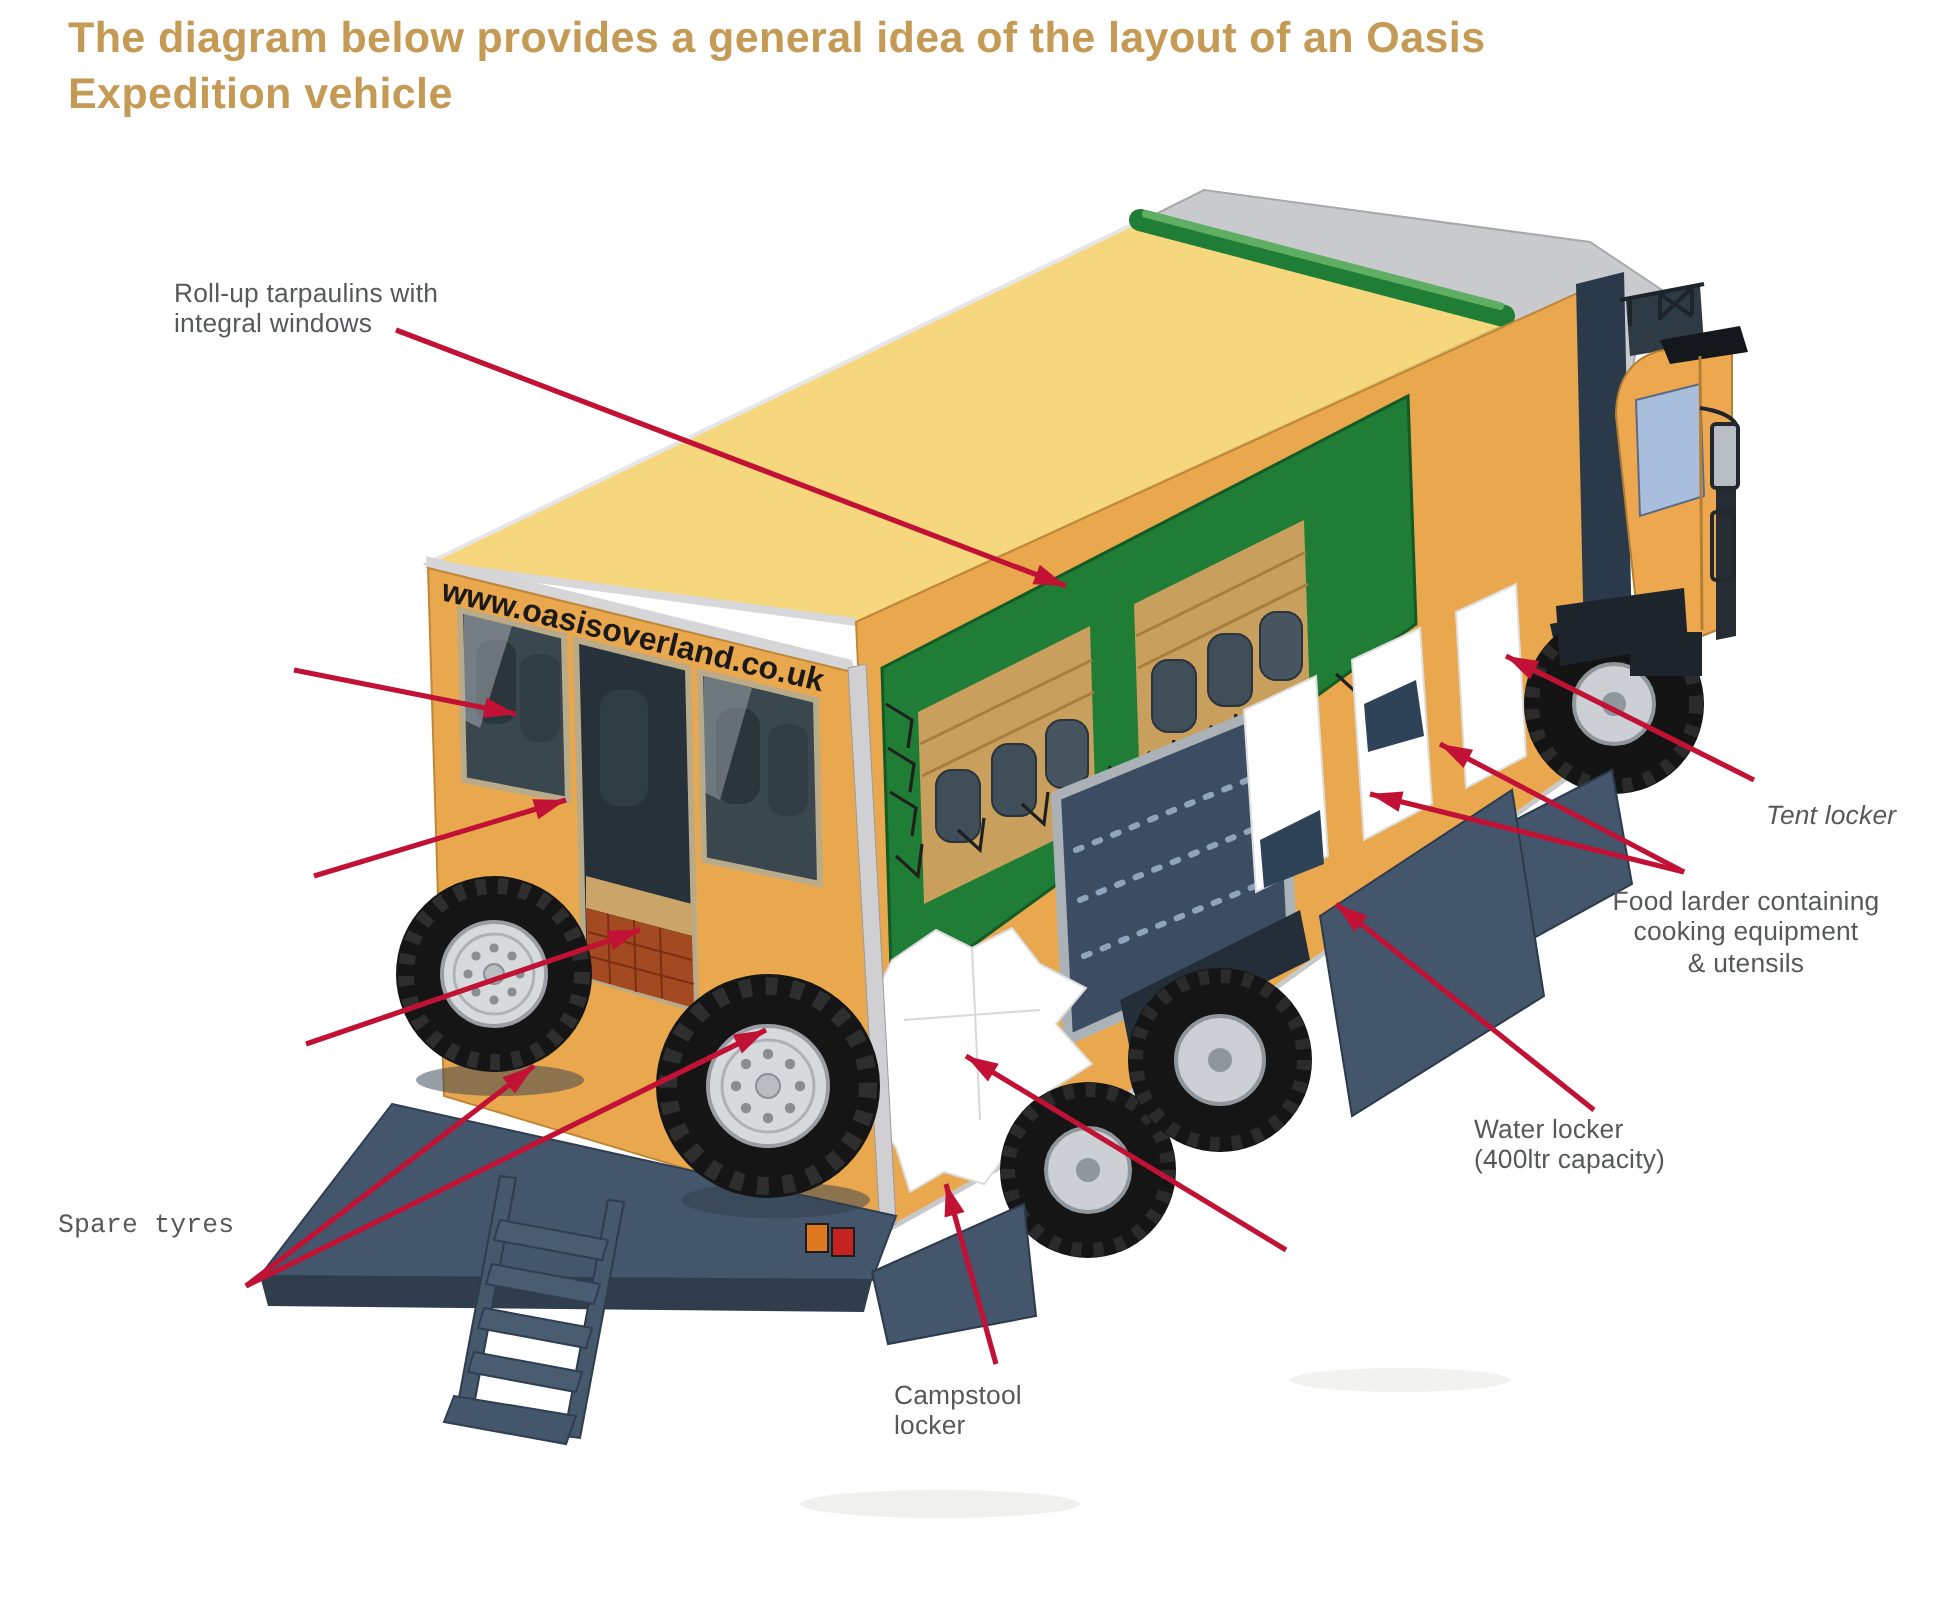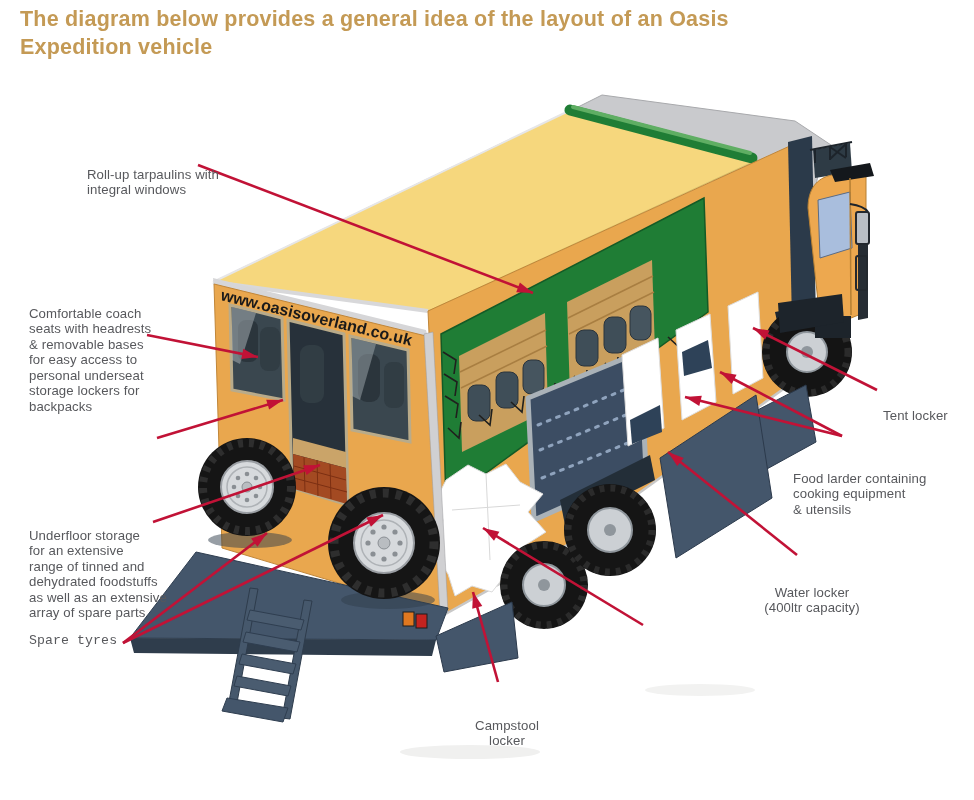--- a/index.html
+++ b/index.html
@@ -1,23 +1,23 @@
 <!DOCTYPE html>
 <html style="--title_gold: #c49a55; --label_gray: #57585c; --arrow_red: #c11236; --body_orange: #e9a74e; --roof_yellow: #f6d77d; --tarp_green: #1f7d35; --panel_slate: #44566b; --cutout_white: #ffffff; --cab_window_blue: #a9bedd; --wall_gray: #c9cacd;"><head>
 <meta charset="utf-8">
 <style>
   html,body{margin:0;padding:0;background:#fff;}
   .stage{position:relative;width:974px;height:800px;background:#fff;overflow:hidden;
          font-family:"Liberation Sans", sans-serif;}
-  .title{position:absolute;left:20px;top:6px;width:850px;margin:0;
+  .title{position:absolute;left:34px;top:6px;width:850px;margin:0;
          font-size:21.5px;line-height:1.28;font-weight:bold;letter-spacing:.2px;
          color:var(--title_gold);white-space:pre-line;}
   .label{position:absolute;font-size:13.2px;line-height:1.17;color:var(--label_gray);
-         white-space:pre-line;letter-spacing:.1px;margin-top:28px;}
-  .label.right{text-align:left;} .label.center{text-align:center;}
+         white-space:pre-line;letter-spacing:.1px;}
+  .label.right{text-align:center;} .label.center{}
   svg.illustration{position:absolute;left:0;top:0;}
   .f-roof{fill:var(--roof_yellow);} .f-body{fill:var(--body_orange);}
   .f-green{fill:var(--tarp_green);} .f-slate{fill:var(--panel_slate);}
   .f-wall{fill:var(--wall_gray);} .f-white{fill:var(--cutout_white);}
   .arrow{stroke:var(--arrow_red);stroke-width:2.6;fill:none;}
   .head{fill:var(--arrow_red);stroke:none;}
   .zig{stroke:#20201e;stroke-width:1.6;fill:none;}
 </style>
 </head>
 <body>
@@ -278,35 +278,22 @@
         <polygon points="720,372 731.7530989120244,384.0376353975427 736.5844122987853,374.82794425402955" class="head"></polygon>
         <polygon points="685,397 699.2744599852887,405.90392004278965 701.7817010081682,395.8106677199162" class="head"></polygon>
         <polygon points="668,452 677.2587802315503,466.04688537092306 683.7479227230687,457.91970691067195" class="head"></polygon>
         <polygon points="483,528 493.9862317527854,540.7413779425182 499.37780141235436,531.8480671638478" class="head"></polygon>
         <polygon points="473,592 472.2720086905018,608.8080346457667 482.2925949506532,606.0245384623914" class="head"></polygon>
       </g>
   </svg>
 
   <div class="label" style="left:87px;top:139px;">Roll-up tarpaulins with
 integral windows</div>
-  <div class="label" style="left:29px;top:278px;">Comfortable coach
-seats with headrests
-&amp; removable bases
-for easy access to
-personal underseat
-storage lockers for
-backpacks</div>
-  <div class="label" style="left:29px;top:500px;">Underfloor storage
-for an extensive
-range of tinned and
-dehydrated foodstuffs
-as well as an extensive
-array of spare parts</div>
   <div class="label" style="left:29px;top:605px;font-family:Liberation Mono, monospace;">Spare tyres</div>
-  <div class="label" style="left:883px;top:380px;">Tent locker</div>
+  <div class="label" style="left:883px;top:400px;font-style:italic;">Tent locker</div>
   <div class="label right" style="left:793px;top:443px;width:160px;">Food larder containing
 cooking equipment
 &amp; utensils</div>
   <div class="label center" style="left:737px;top:557px;width:150px;">Water locker
 (400ltr capacity)</div>
   <div class="label center" style="left:447px;top:690px;width:120px;">Campstool
 locker</div>
 </div>
 
 </body></html>

